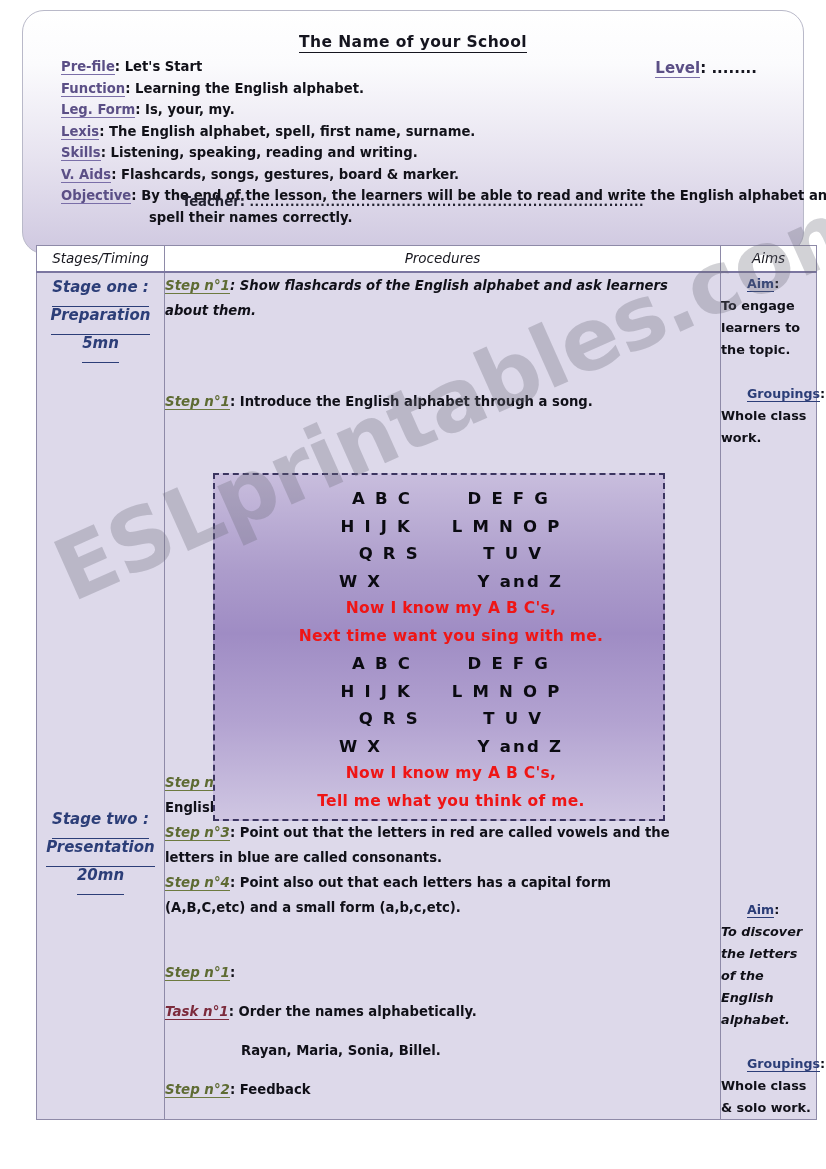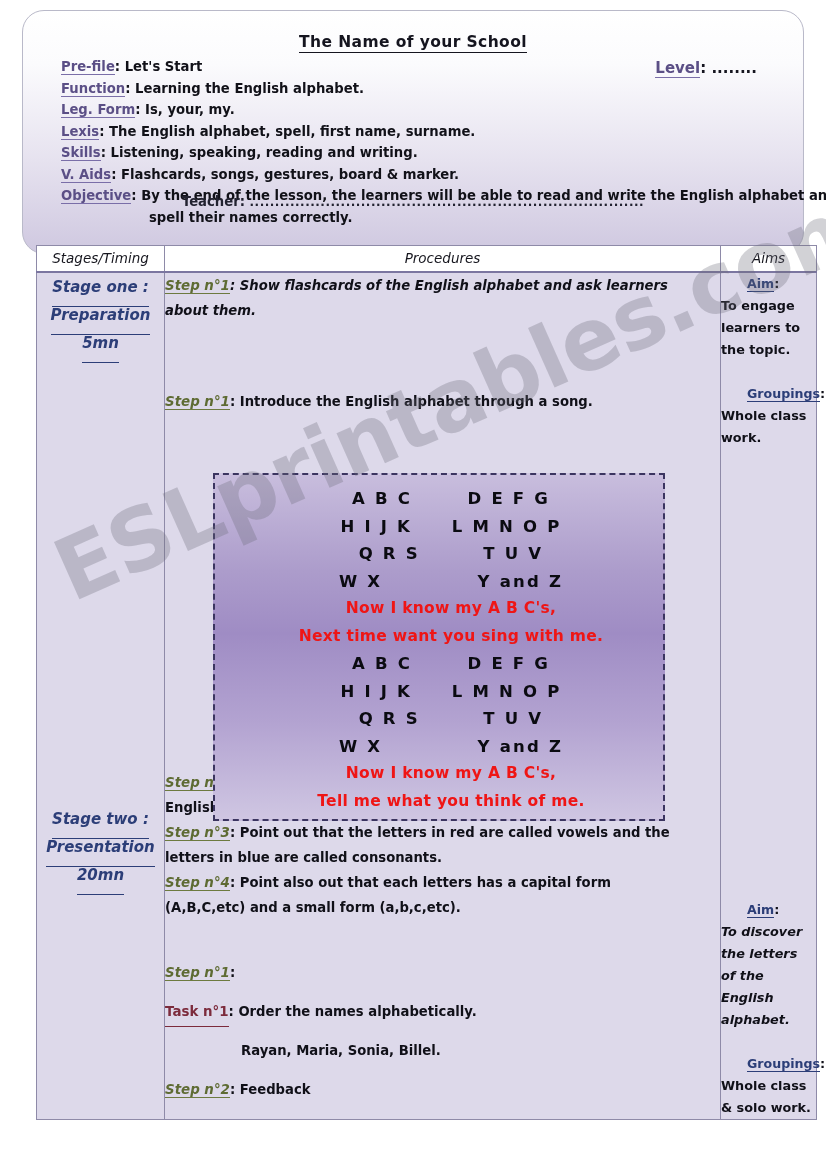--- a/index.html
+++ b/index.html
@@ -143,24 +143,25 @@
   .step-lead {
     font-size: 13.4px;
     font-style: italic;
     font-weight: bold;
     color: #5e6b33;
     border-bottom: 1.4px solid #6d7a3f;
     padding-bottom: 0px;
   }
   .task-lead {
     font-size: 13.4px;
+    font-style: italic;
     font-weight: bold;
     color: #7c2b3c;
     border-bottom: 1.4px solid #7c2b3c;
-    padding-bottom: 7px;
+    padding-bottom: 0px;
   }
   .proc-line {
     font-size: 13.2px;
     color: #101018;
     font-weight: bold;
     line-height: 25px;
     margin: 0;
   }
   .proc-italic { font-style: italic; }
   .gap-a { height: 66px; }

